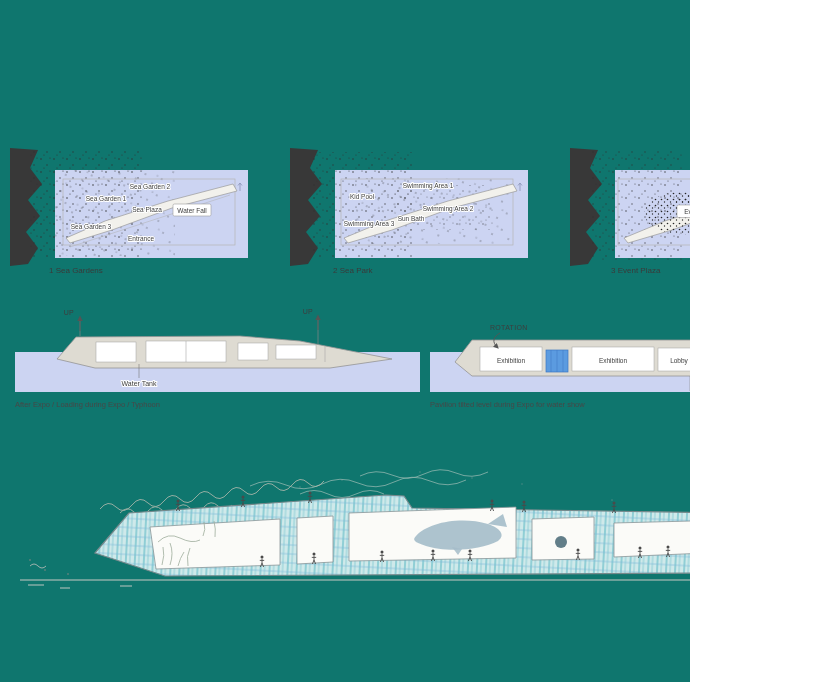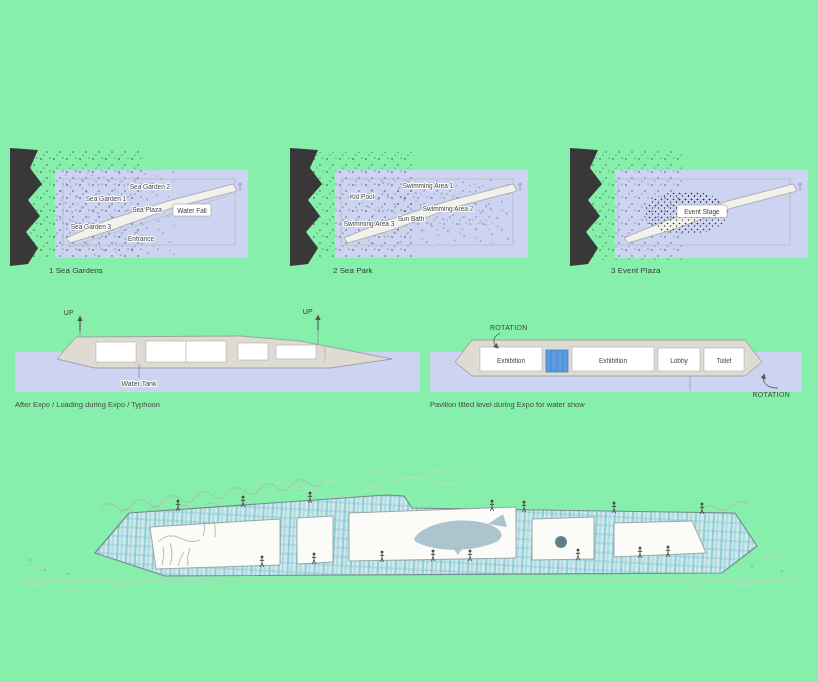--- a/index.html
+++ b/index.html
@@ -1,16 +1,16 @@
 <!DOCTYPE html>
 <html><head>
 <meta charset="utf-8">
 <style>
   html,body{margin:0;padding:0;background:#ffffff;}
-  .canvas{position:relative;width:818px;height:682px;background:#86efac;overflow:hidden;
+  .canvas{position:relative;width:690px;height:682px;background:#0f766e;overflow:hidden;
           font-family:"Liberation Sans", sans-serif;}
   svg{display:block;}
   svg text{font-family:"Liberation Sans", sans-serif;fill:#3d3d3d;}
   .lbl{font-size:6.5px;paint-order:stroke;stroke:#ffffff;stroke-width:2px;stroke-linejoin:round;}
   .boxlbl{font-size:6.5px;}
   .cap{font-size:8px;fill:#3a3a3a;}
   .scap{font-size:7.5px;fill:#474747;}
   .anno{font-size:7px;fill:#3d3d3d;letter-spacing:.3px;}
   .roomlbl{font-size:6.5px;}
 </style>

